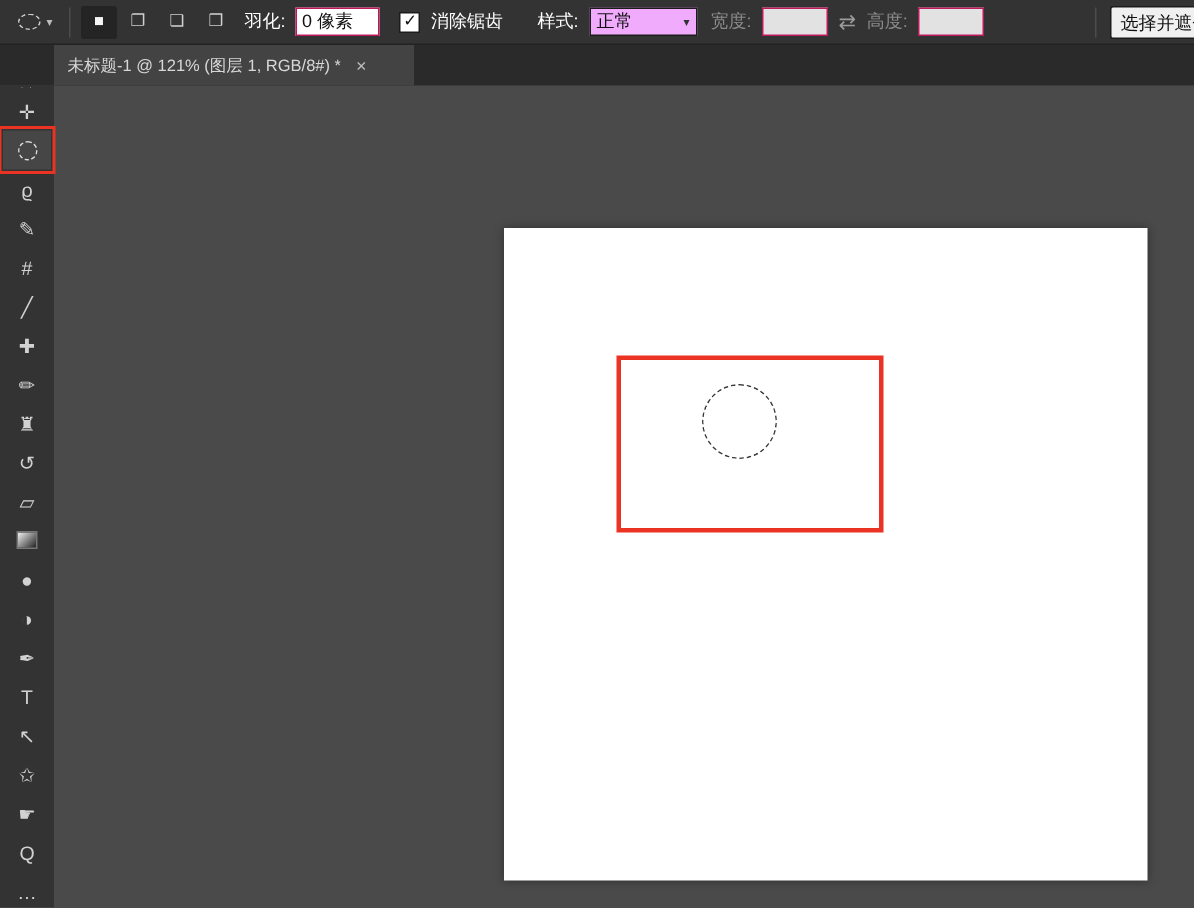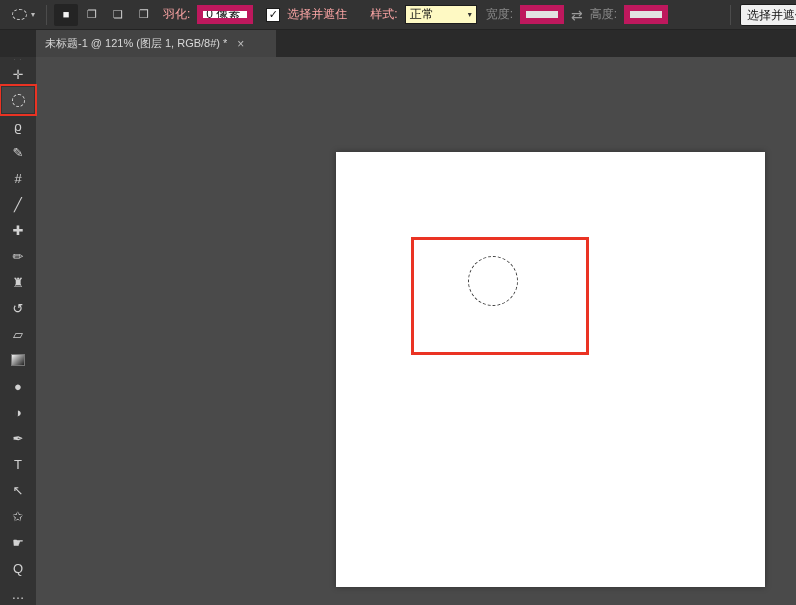--- a/index.html
+++ b/index.html
@@ -19,36 +19,36 @@
   }
   .preset { display:flex; align-items:center; gap:4px; padding:3px 4px; border-radius:2px; }
   .dash-ellipse { width:15px; height:11px; border:1px dashed #cccccc; border-radius:50%; display:inline-block; }
   .caret { color:#bbbbbb; font-size:8px; line-height:1; }
   .vsep { width:1px; height:20px; background:#4c4c4c; flex:0 0 auto; }
   .mode-group { display:flex; align-items:center; gap:2px; }
   .mode-btn { width:24px; height:22px; display:flex; align-items:center; justify-content:center; border-radius:2px; }
   .mode-btn span { color:#cfcfcf; font-size:11px; line-height:1; }
   .mode-btn.active { background:#242424; }
   .mode-btn.active span { color:#f5f5f5; }
-  .lbl { color:#fca5a5; font-size:12px; white-space:nowrap; }
+  .lbl { color:#ffffff; font-size:12px; white-space:nowrap; }
   .lbl.dis { color:#8b8b8b; }
   .txt {
-    height:19px; border:6px solid #be185d; background:#ffffff; color:#111;
+    height:19px; border:1px solid #be185d; background:#ffffff; color:#111;
     font-size:12px; padding:0 3px; font-family:inherit;
   }
   .feather { width:56px; }
   .small { width:44px; }
   .dis-input { background:#e2e2e2; }
   .checkbox {
     width:14px; height:14px; background:#ffffff; border:1px solid #1c1c1c;
     display:inline-flex; align-items:center; justify-content:center; margin-left:6px;
   }
   .check { color:#111; font-size:11px; font-weight:bold; line-height:1; }
   .dropdown {
-    height:19px; min-width:72px; background:#fef9c3; border:1px solid #1c1c1c;
+    height:19px; min-width:72px; background:#f0abfc; border:1px solid #1c1c1c;
     display:inline-flex; align-items:center; justify-content:space-between;
     padding:0 4px; gap:6px;
   }
   .dropdown span { font-size:12px; color:#111; }
   .dropdown .dcaret { font-size:8px; color:#333; }
   .swap { color:#9a9a9a; font-size:14px; }
   .endsep { position:absolute; left:730px; top:5px; }
   .sm-btn {
     position:absolute; left:740px; top:4px; height:22px; width:92px;
     background:#f0f0f0; border:1px solid #1c1c1c; border-radius:2px;
@@ -104,21 +104,21 @@
       </div>
       <div class="mode-btn">
         <span>❒</span>
       </div>
     </div>
   <span class="lbl">羽化:</span>
   <input class="txt feather" value="0 像素" style="">
   <span class="checkbox">
       <span class="check">✓</span>
     </span>
-  <span class="lbl">选择并遮住</span>
+  <span class="lbl">消除锯齿</span>
   <span class="lbl" style="margin-left:16px">样式:</span>
   <div class="dropdown">
     <span>正常</span>
     <span class="dcaret">▾</span>
   </div>
   <span class="lbl dis" style="margin-left:2px">宽度:</span>
   <input class="txt small dis-input" value="" style="">
   <span class="swap">⇄</span>
   <span class="lbl dis">高度:</span>
   <input class="txt small dis-input" value="" style="">

